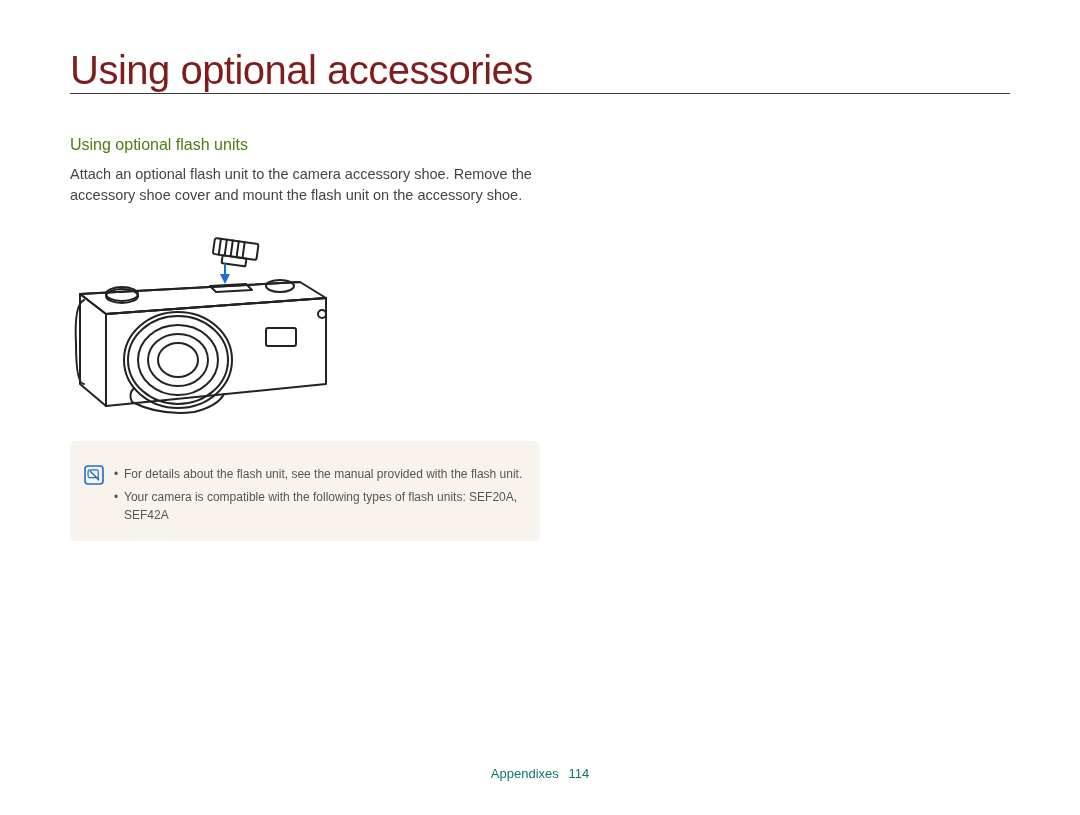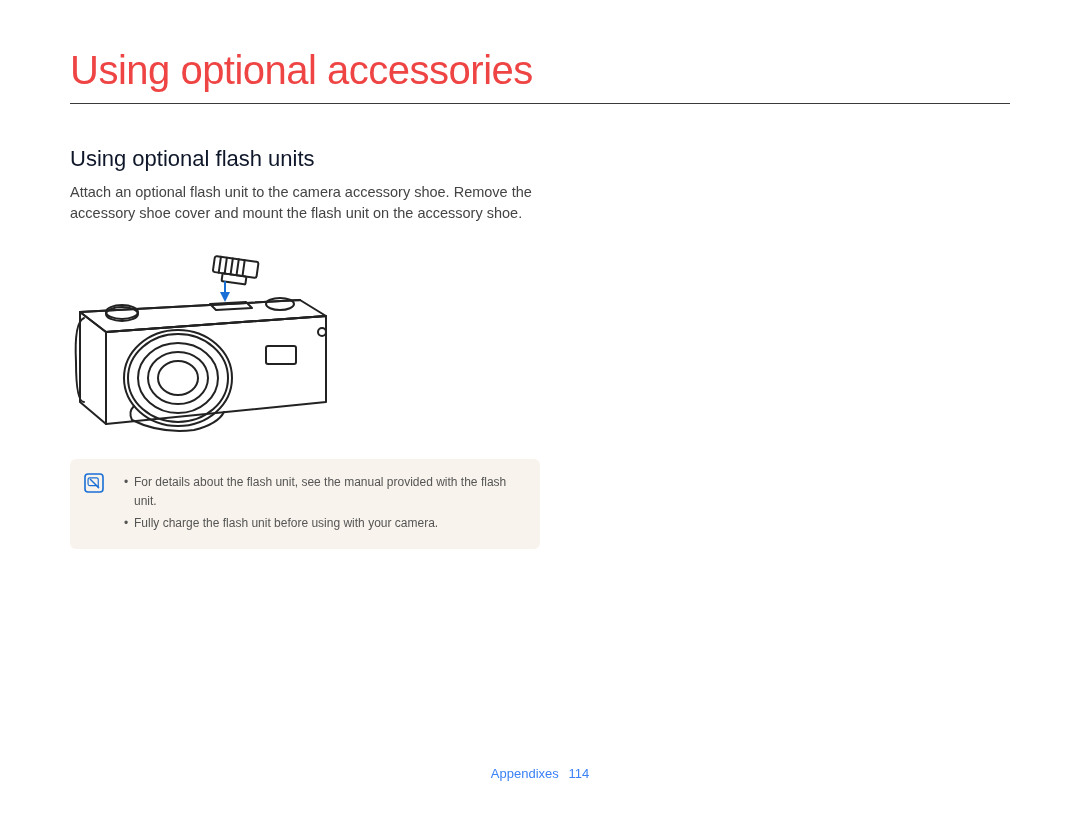--- a/index.html
+++ b/index.html
@@ -8,53 +8,52 @@
     height: 815px;
     background: #ffffff;
     font-family: "Helvetica Neue", Helvetica, Arial, sans-serif;
     color: #404040;
     position: relative;
   }
   .page {
     padding: 48px 70px 0 70px;
   }
   .title {
-    color: #ef4444;
+    color: #7f1d1d;
     font-size: 40px;
     font-weight: 300;
     letter-spacing: -0.5px;
     border-bottom: 1px solid #3a3a3a;
-    padding-bottom: 10px;
     margin-bottom: 42px;
   }
   .col {
     width: 470px;
   }
   .subhead {
-    color: #0f172a;
-    font-size: 22px;
+    color: #4d7c0f;
+    font-size: 16px;
     font-weight: 300;
     margin-bottom: 10px;
   }
   .body {
     font-size: 14.5px;
     line-height: 1.45;
     font-weight: 300;
     color: #444;
     margin-bottom: 28px;
   }
   .illus {
     margin: 6px 0 18px 0;
   }
   .notebox {
     background: #f8f3ec;
     border-radius: 6px;
-    padding: 14px 14px 12px 14px;
+    padding: 24px 14px 12px 14px;
     display: flex;
-    gap: 20px;
+    gap: 10px;
   }
   .note-icon-wrap {
     flex: 0 0 auto;
     width: 20px;
     height: 20px;
   }
   .note-list {
     list-style: none;
     font-size: 12px;
     line-height: 1.55;
@@ -73,21 +72,21 @@
     top: 0;
   }
   .footer {
     position: absolute;
     bottom: 34px;
     left: 0;
     width: 100%;
     text-align: center;
     font-size: 13px;
     font-weight: 300;
-    color: #3b82f6;
+    color: #0f766e;
   }
   .footer .pagenum {
     margin-left: 6px;
   }
 </style>
 </head>
 <body>
 
 <div class="page">
 
@@ -152,21 +151,21 @@
     <div class="notebox">
       <div class="note-icon-wrap">
         <svg width="20" height="20" viewBox="0 0 20 20">
           <rect x="1" y="1" width="18" height="18" rx="3" fill="none" stroke="#1a6fd6" stroke-width="1.6"></rect>
           <path d="M5 4 L13 4 Q15 4 15 6 L15 15 L13 13 L5 13 Q3 13 3 11 L3 6 Q3 4 5 4 Z" fill="none" stroke="#1a6fd6" stroke-width="1.4" transform="translate(1.5,1.5) scale(0.85)"></path>
           <path d="M6 6 L15 15" stroke="#1a6fd6" stroke-width="1.4"></path>
         </svg>
       </div>
       <ul class="note-list">
         <li>For details about the flash unit, see the manual provided with the flash unit.</li>
-        <li>Fully charge the flash unit before using with your camera.</li>
+        <li>Your camera is compatible with the following types of flash units: SEF20A, SEF42A</li>
       </ul>
     </div>
 
   </div>
 </div>
 
 <div class="footer">
   <span>Appendixes</span>
   <span class="pagenum">114</span>
 </div>

